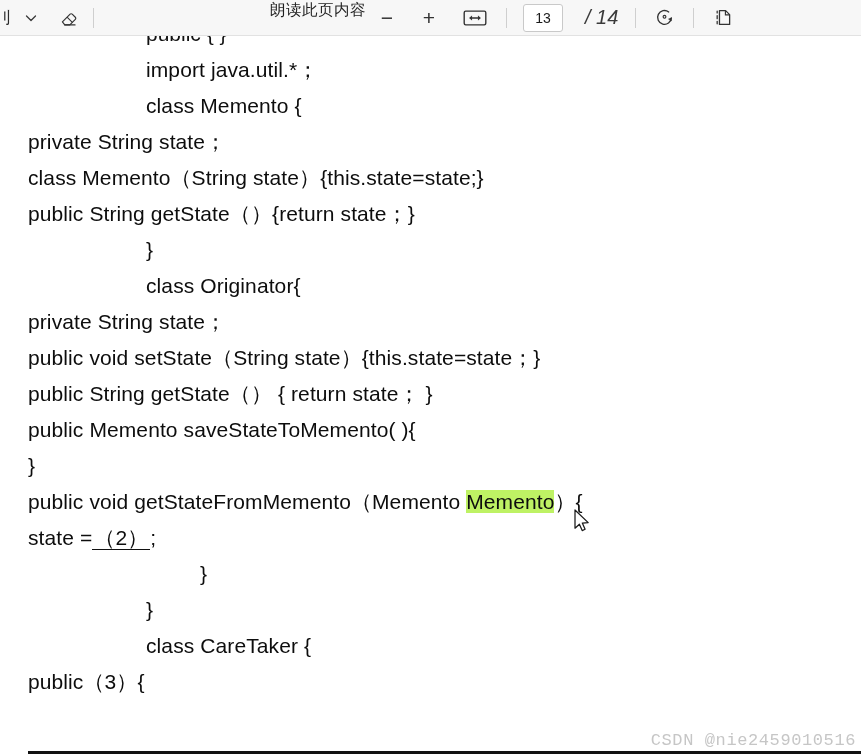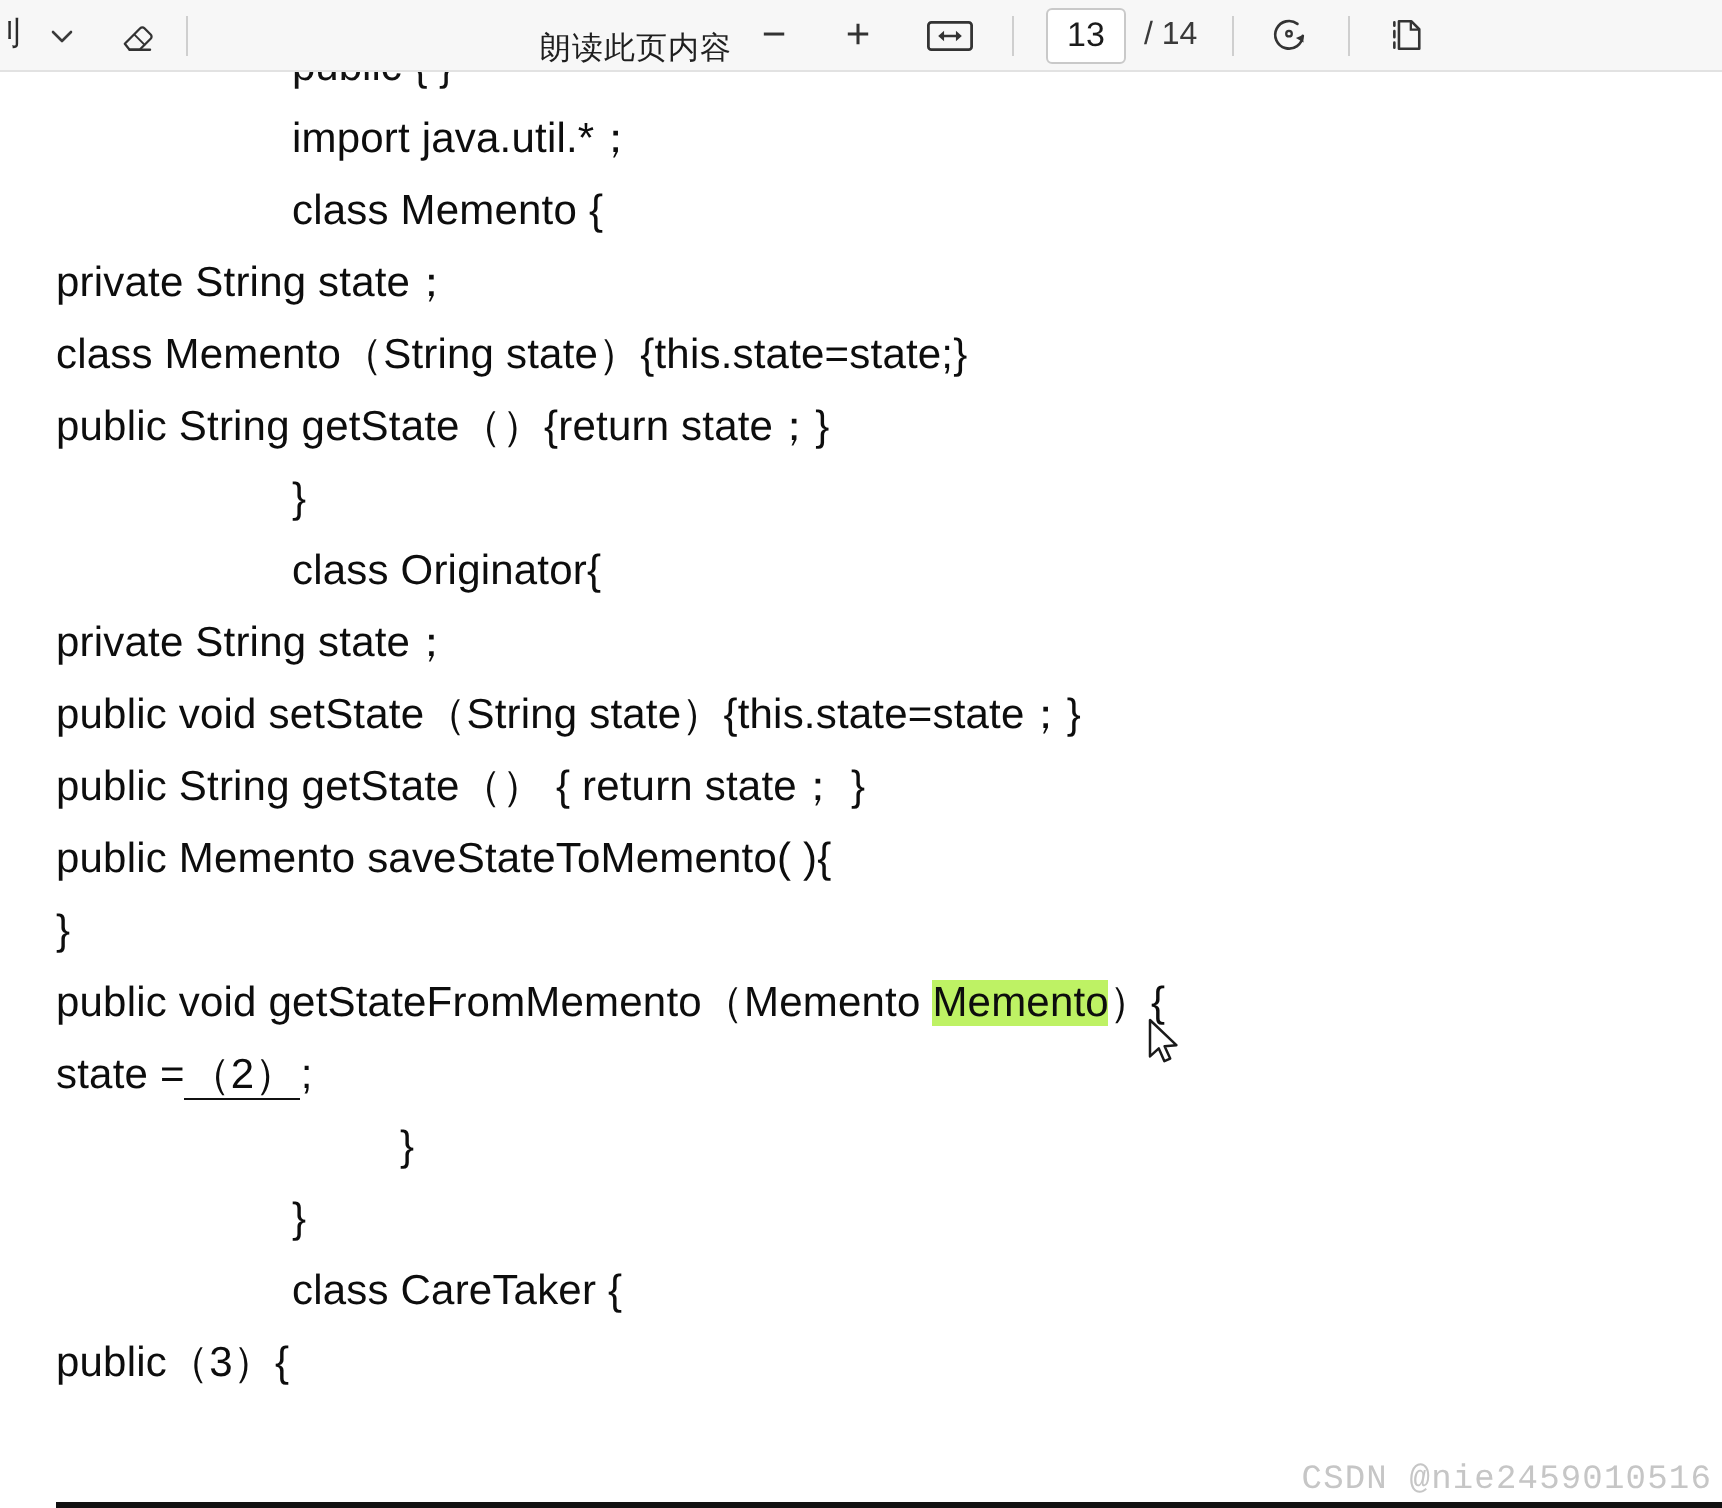--- a/index.html
+++ b/index.html
@@ -25,21 +25,21 @@
     align-items: center;
     box-sizing: border-box;
   }
   .tb-left {
     display: flex;
     align-items: center;
     height: 100%;
   }
   .tb-center {
     display: flex;
-    align-items: flex-end;
+    align-items: flex-start;
     height: 100%;
     position: absolute;
     left: 270px;
   }
   .tb-clip {
     width: 14px;
     overflow: hidden;
     color: #2b2b2b;
     font-size: 16px;
     line-height: 36px;
@@ -79,30 +79,31 @@
   }
   .page-box {
     width: 40px;
     height: 28px;
     border: 1px solid #c9c9c9;
     border-radius: 3px;
     background: #ffffff;
     display: flex;
     align-items: center;
     justify-content: center;
-    font-size: 17px;
+    font-size: 14px;
     color: #1b1b1b;
     box-sizing: border-box;
     text-align: center;
   }
   .page-total {
-    font-size: 16px;
+    font-size: 20px;
     color: #3a3a3a;
-    margin-left: 9px;
-    white-space: nowrap;
+    margin-left: 22px;
+    white-space: nowrap;
+    font-style: italic;
   }
 
   
   .doc-viewport {
     position: relative;
     width: 861px;
     height: 718px;
     background: #ffffff;
     overflow: hidden;
   }

